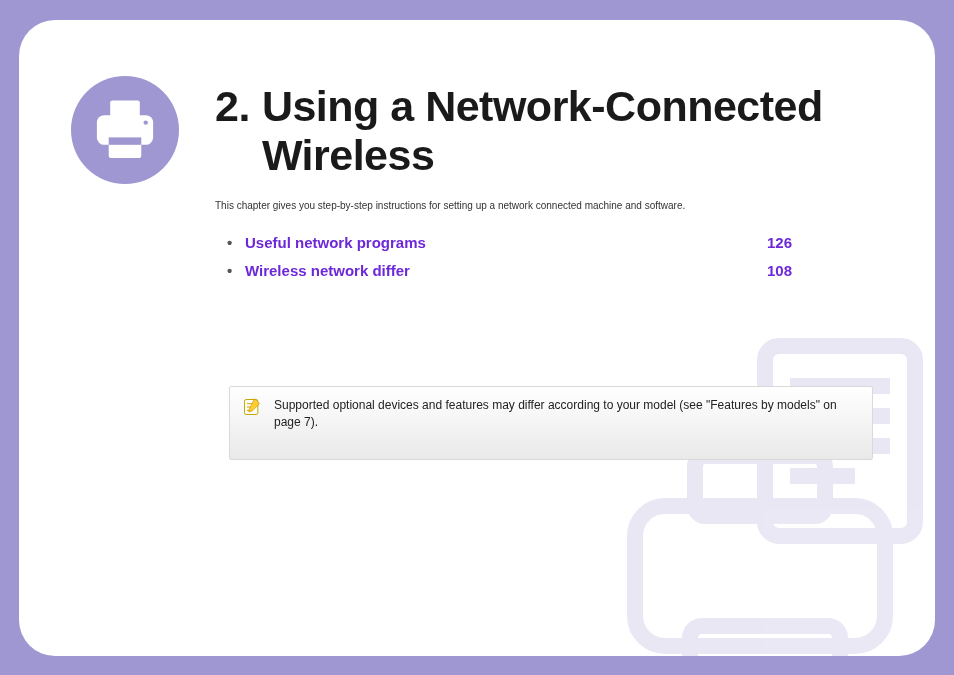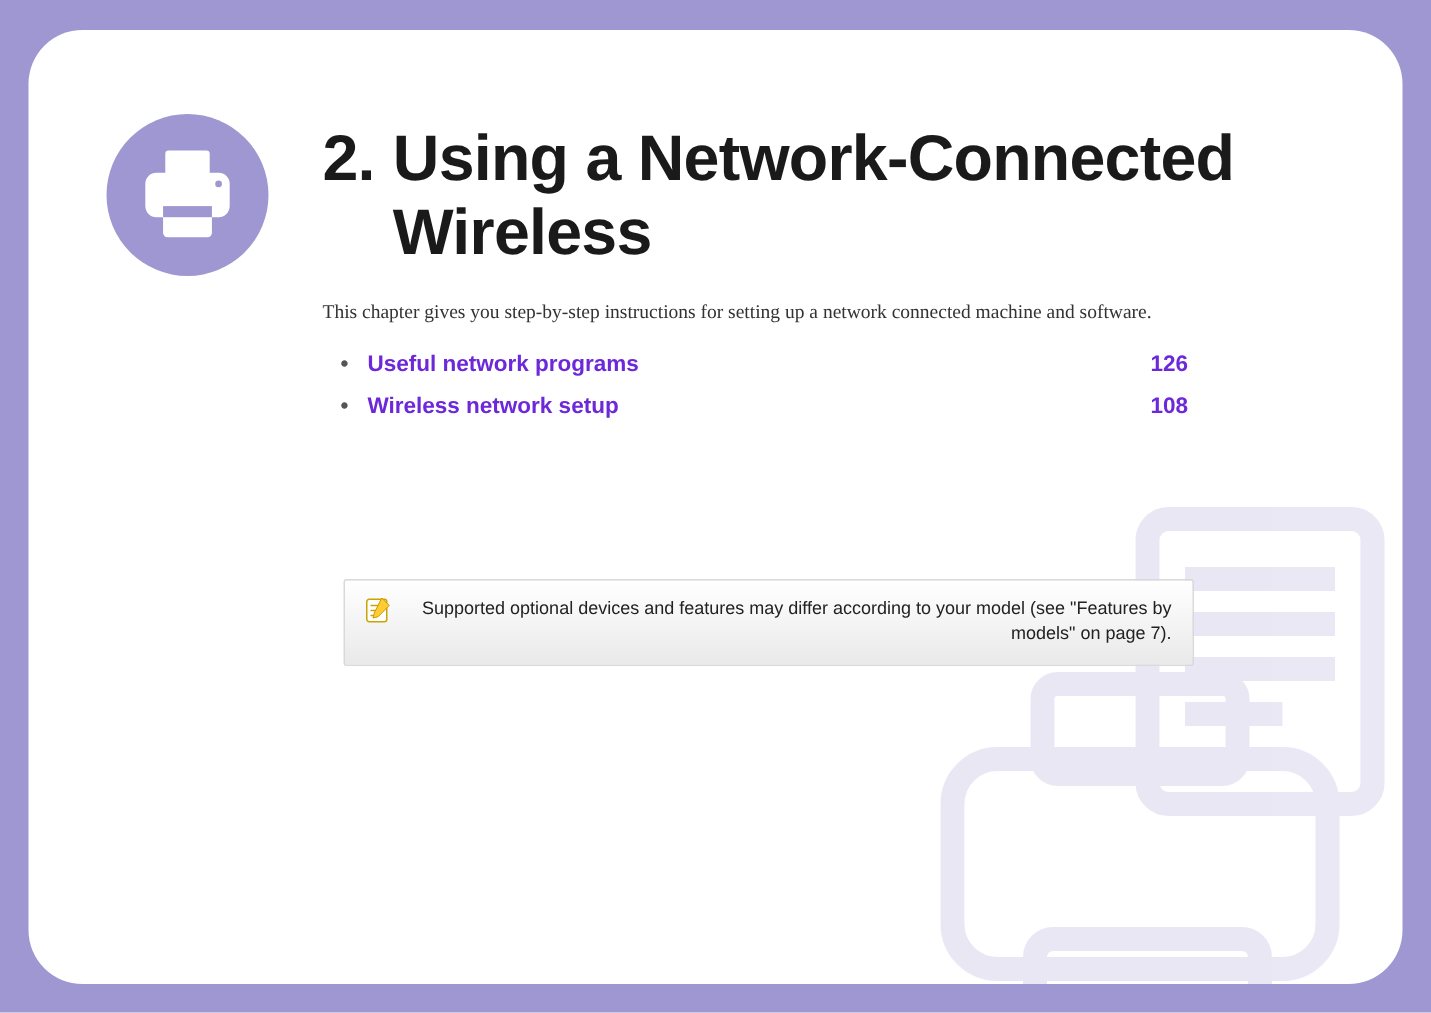--- a/index.html
+++ b/index.html
@@ -55,23 +55,22 @@
     gap: 12px;
   }
   .heading .num { flex: 0 0 auto; }
   .heading .title { flex: 1 1 auto; }
 
   .intro {
     position: absolute;
     left: 196px;
     top: 180px;
     width: 680px;
-    font-size: 13px;
+    font-size: 10px;
     color: #333;
-    font-family: Liberation Serif, serif;
   }
 
   .toc {
     position: absolute;
     left: 208px;
     top: 214px;
     width: 580px;
     list-style: none;
   }
   .toc li {
@@ -90,29 +89,28 @@
     flex: 0 0 18px;
   }
   .toc .label { flex: 0 0 auto; }
   .toc .spacer { flex: 1 1 auto; }
   .toc .page-num { flex: 0 0 auto; min-width: 40px; text-align: left; }
 
   .note-box {
     position: absolute;
     left: 210px;
     top: 366px;
-    width: 567px;
+    width: 644px;
     background: linear-gradient(#ffffff, #f2f2f2 60%, #e9e9e9);
     border: 1px solid #d9d9d9;
     border-radius: 2px;
-    padding: 10px 14px 12px 44px;
+    padding: 10px 14px 28px 44px;
     font-size: 12px;
     line-height: 1.45;
     color: #222;
-    text-align: right;
   }
   .note-icon {
     position: absolute;
     left: 12px;
     top: 10px;
     width: 20px;
     height: 20px;
   }
 </style>
 </head>
@@ -156,21 +154,21 @@
 
   <p class="intro">This chapter gives you step-by-step instructions for setting up a network connected machine and software.</p>
 
   <ul class="toc">
     <li>
       <span class="label">Useful network programs</span>
       <span class="spacer"></span>
       <span class="page-num">126</span>
     </li>
     <li>
-      <span class="label">Wireless network setup</span>
+      <span class="label">Wireless network differ</span>
       <span class="spacer"></span>
       <span class="page-num">108</span>
     </li>
   </ul>
 
   <div class="note-box">
     <svg class="note-icon" viewBox="0 0 24 24">
       <rect x="3" y="3" width="16" height="18" rx="2" fill="#ffffff" stroke="#c7a600" stroke-width="1.2"></rect>
       <path d="M6 8 L15 8 M6 12 L15 12 M6 16 L12 16" stroke="#c7a600" stroke-width="1.2"></path>
       <path d="M15 2 L21 8 L12 17 L8 18 L9 14 Z" fill="#ffcc33" stroke="#cc9900" stroke-width="0.8"></path>

